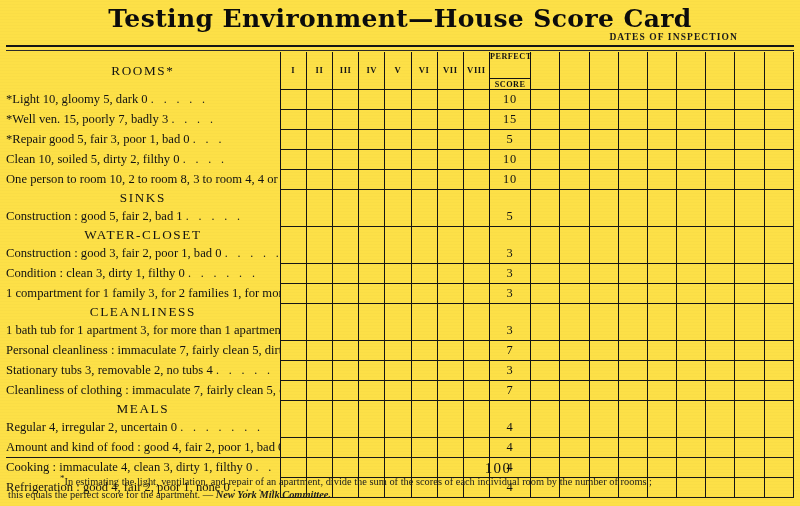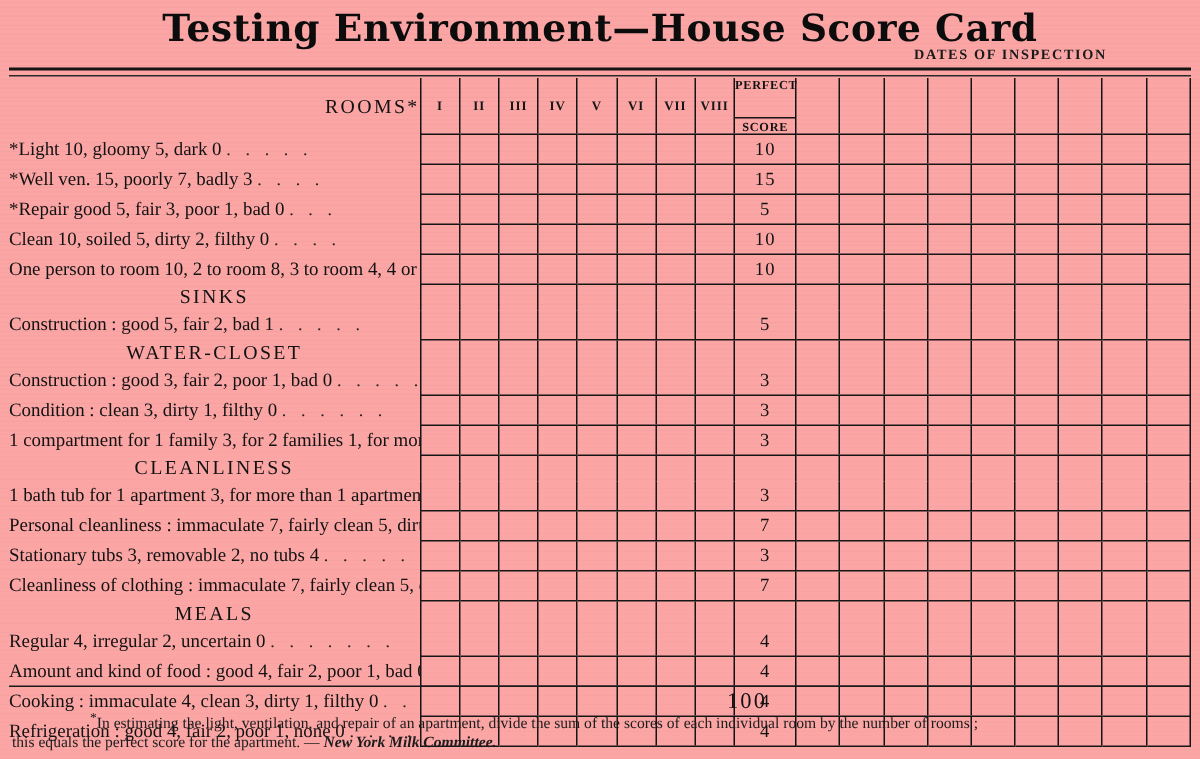--- a/index.html
+++ b/index.html
@@ -6,21 +6,21 @@
   html, body {
     margin: 0;
     padding: 0;
     background: #ffffff;
   }
 
   #page {
     position: relative;
     width: 800px;
     height: 506px;
-    background: #fca5a5;
+    background: #fde047;
     font-family: "Liberation Serif", "DejaVu Serif", serif;
     color: #121212;
     overflow: hidden;
   }
 
   
   .title-wrap {
     text-align: center;
     padding-top: 6px;
   }
@@ -166,21 +166,21 @@
   }
   tr.scored td.c-label {
     border-bottom: none;
   }
 
   
   tr.head-row td {
     border-bottom: 1.5px solid #131313;
     height: 19px;
   }
-  tr.head-row td.c-label { border-bottom: none; text-align: right; }
+  tr.head-row td.c-label { border-bottom: none; }
 
   tr.section-row td { height: 17px; }
   tr.scored td { height: 19px; }
 
   
   .total-wrap {
     position: absolute;
     left: 470px;
     top: 459px;
     width: 56px;

